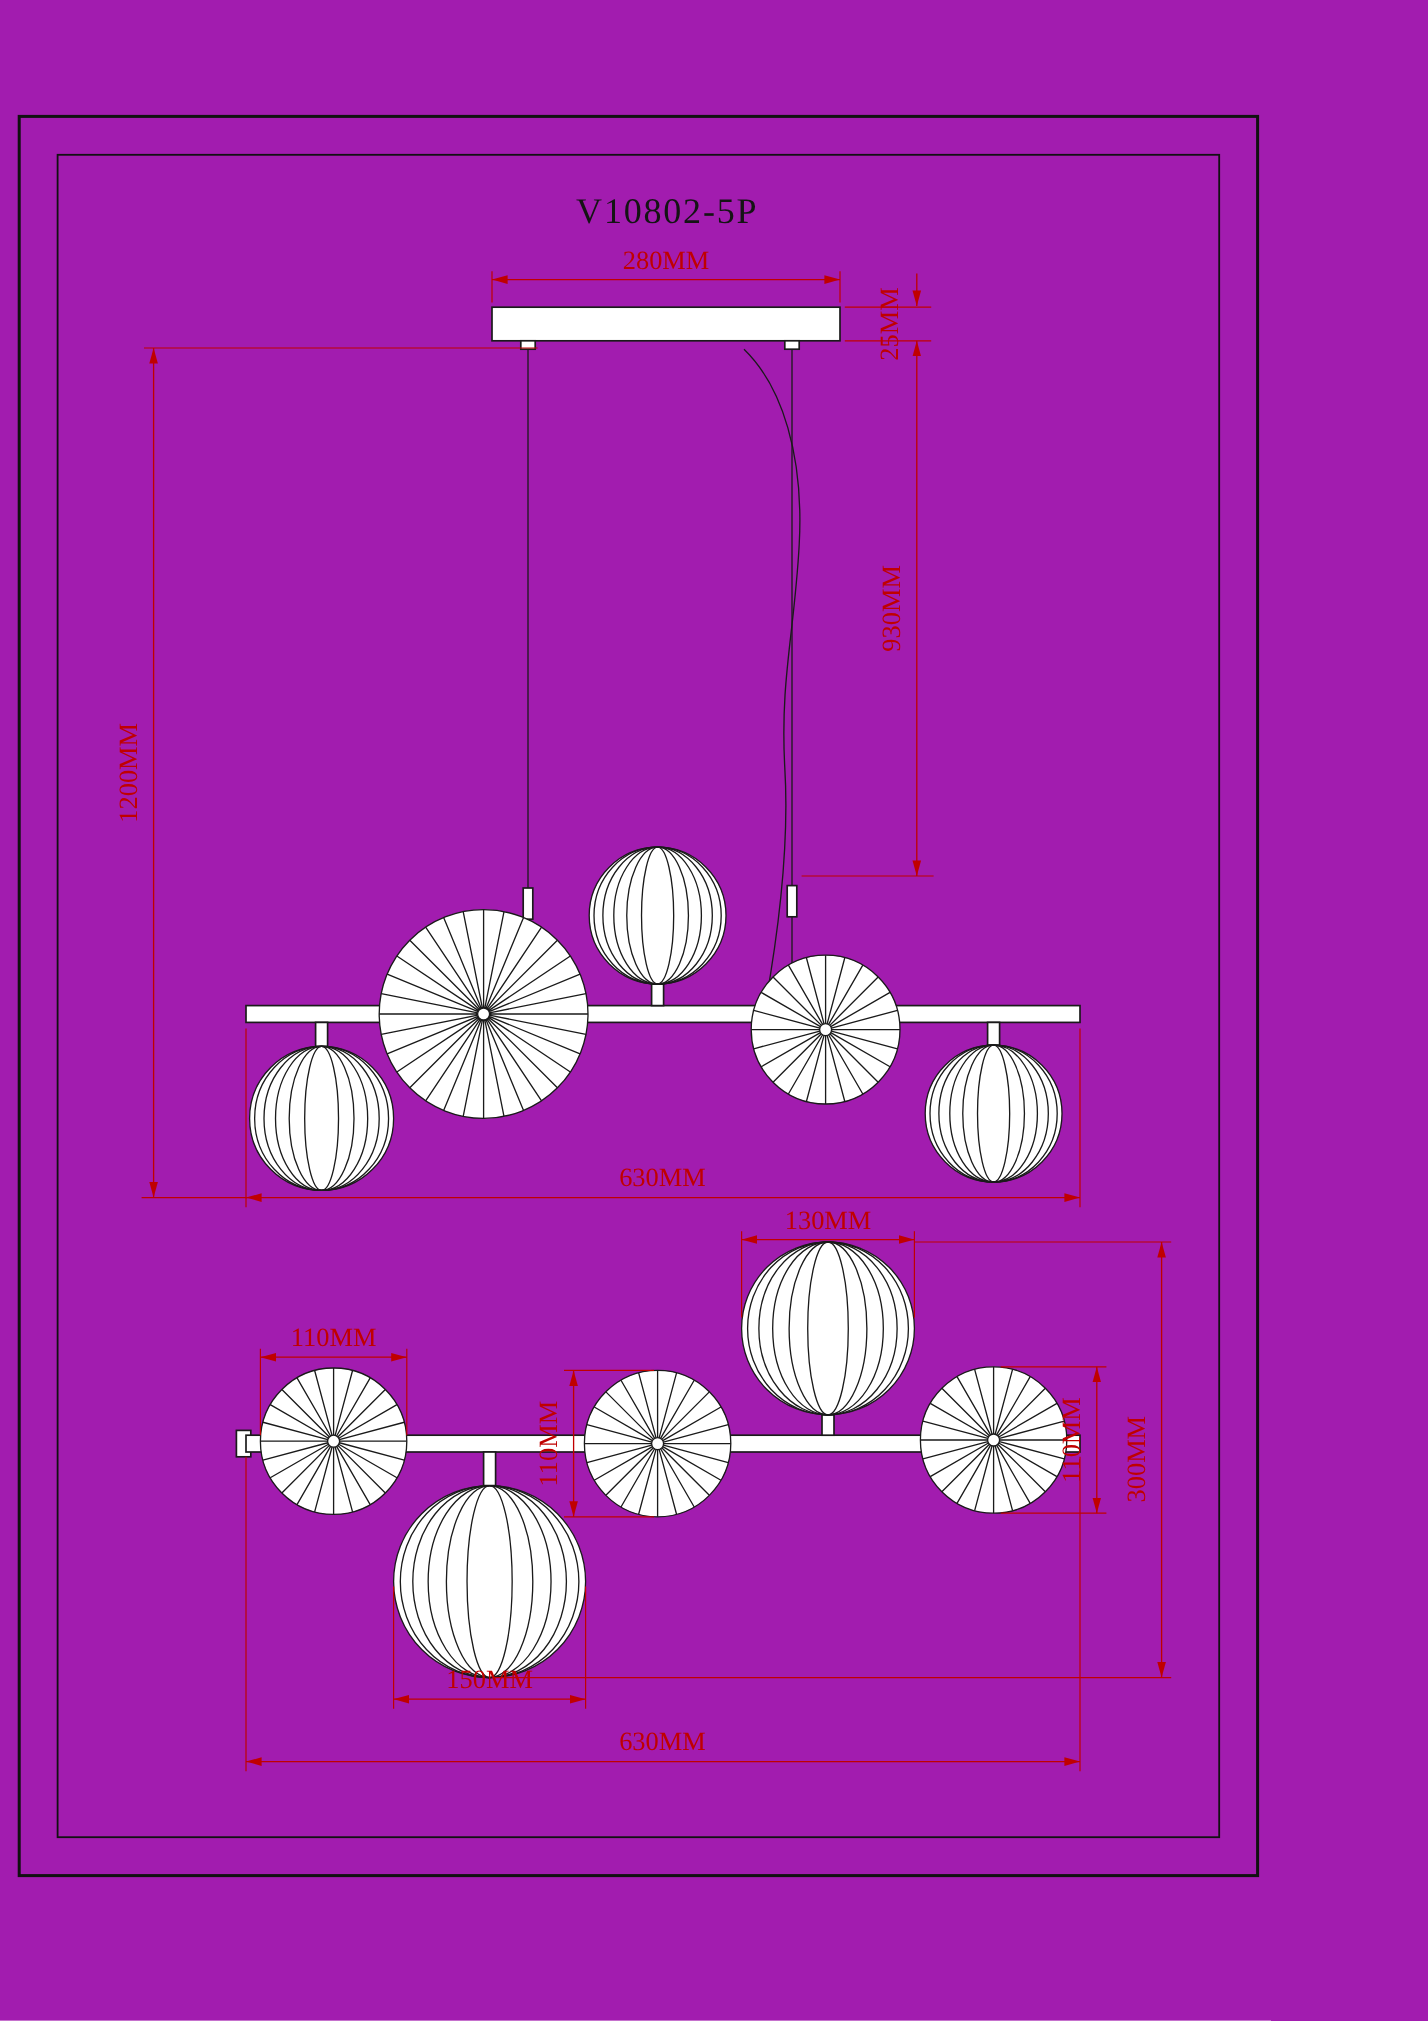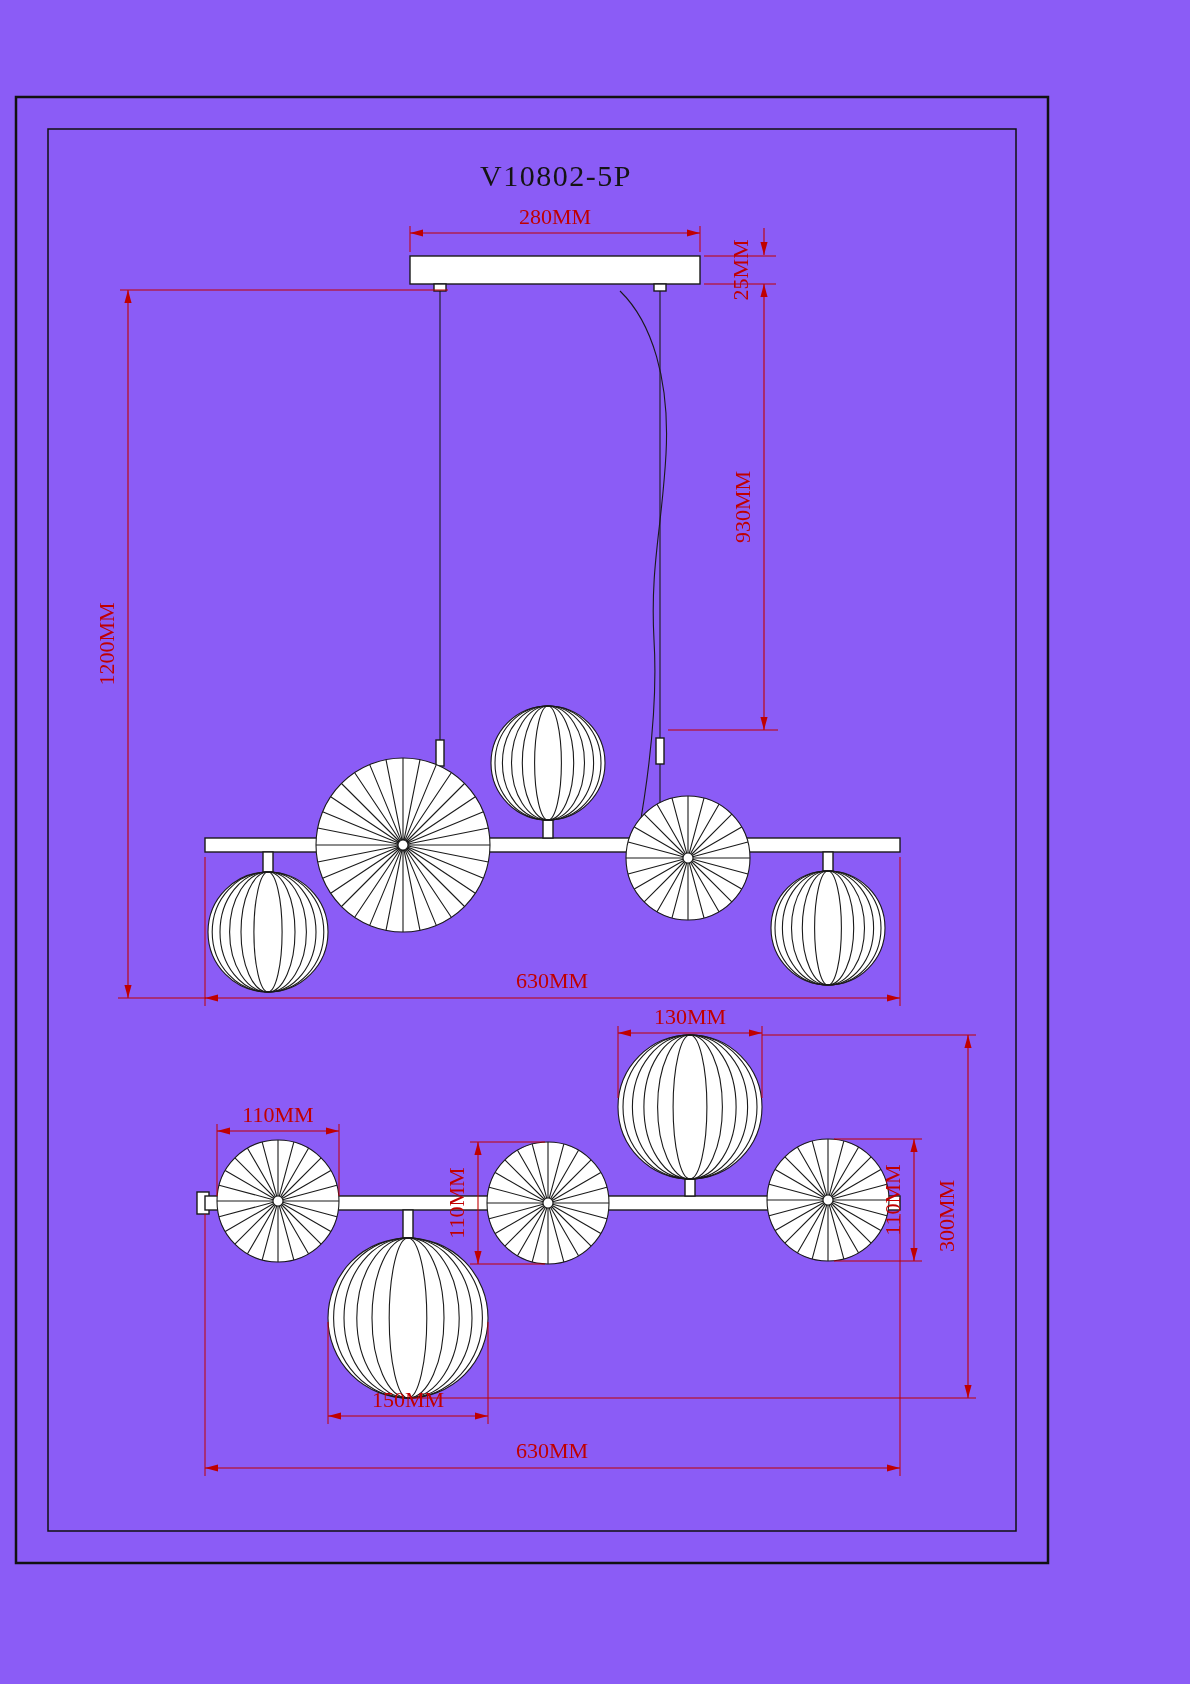--- a/index.html
+++ b/index.html
@@ -1,16 +1,16 @@
 <!DOCTYPE html>
 <html style="--line: #1a1a1a; --dim: #c00000;"><head>
 <meta charset="utf-8">
 <style>
   html,body{margin:0;padding:0;background:#ffffff;}
-  .sheet{width:1190px;height:1684px;background:#8b5cf6;position:relative;}
+  .sheet{width:1190px;height:1684px;background:#a21caf;position:relative;}
   svg{display:block;}
   .blk-thin{stroke:var(--line,#1a1a1a);fill:none;stroke-width:1.1;}
   .solid{stroke:var(--line,#1a1a1a);fill:#fff;stroke-width:1.4;}
   g[data-pattern]{stroke:var(--line,#1a1a1a);stroke-width:1.1;fill:none;}
   .dim{stroke:var(--dim,#c00000);stroke-width:1.1;fill:none;}
   .ext{stroke:var(--dim,#c00000);stroke-width:1;fill:none;}
   text.dimlabel{fill:var(--dim,#c00000);font:22px "Liberation Serif", serif;text-anchor:middle;}
   text.title{fill:#141414;font:30px "Liberation Serif", serif;text-anchor:middle;letter-spacing:1.5px;}
 </style>
 </head>

